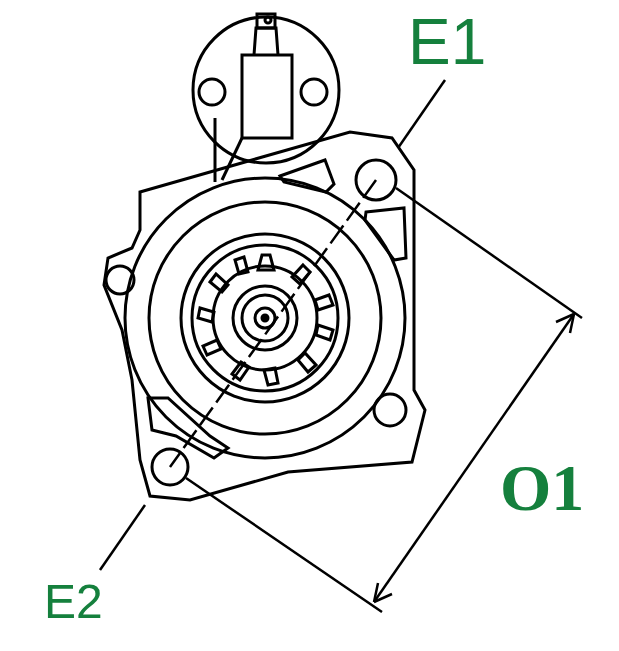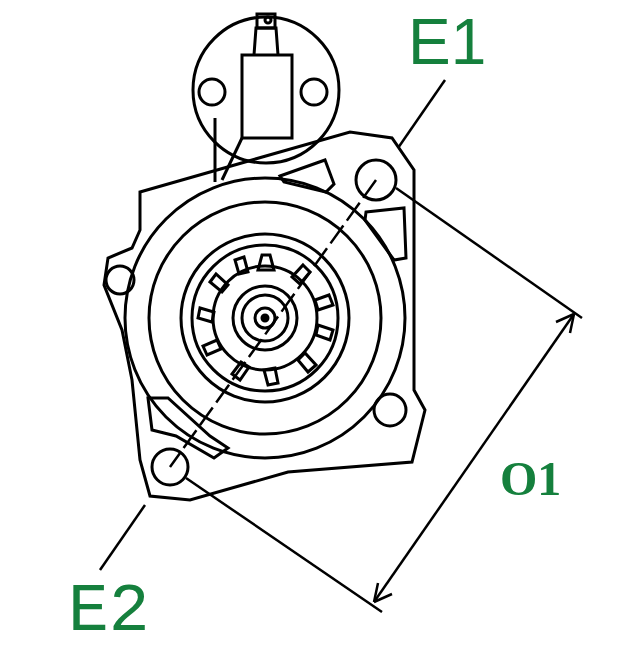--- a/index.html
+++ b/index.html
@@ -1,21 +1,21 @@
 <!DOCTYPE html>
 <html><head>
 <meta charset="utf-8">
 <style>
   html, body { margin: 0; padding: 0; background: #ffffff; }
   body { width: 619px; height: 651px; position: relative; overflow: hidden; }
   .drawing { position: absolute; left: 0; top: 0; width: 619px; height: 651px; }
   .label { position: absolute; color: #15803d; line-height: 1; white-space: nowrap; }
   .lbl-e1 { left: 408px; top: 10px; font-family: "Liberation Sans", sans-serif; font-size: 64px; }
-  .lbl-e2 { left: 44px; top: 578px; font-family: Liberation Mono, monospace; font-size: 68px; margin-left: 24px; }
-  .lbl-o1 { left: 500px; top: 455px; font-family: "Liberation Serif", serif; font-weight: bold; font-size: 48px; text-align: center; }
+  .lbl-e2 { left: 44px; top: 578px; font-family: Liberation Sans, sans-serif; font-size: 48px; }
+  .lbl-o1 { left: 500px; top: 455px; font-family: "Liberation Serif", serif; font-weight: bold; font-size: 66px; text-align: center; }
 </style>
 </head>
 <body>
 
 <svg class="drawing" viewBox="0 0 619 651" xmlns="http://www.w3.org/2000/svg" fill="none" stroke="#000" stroke-width="3">
 
   <g>
     <circle cx="266" cy="90" r="73"></circle>
     <circle cx="212" cy="92" r="13"></circle>
     <circle cx="314" cy="92" r="13"></circle>

